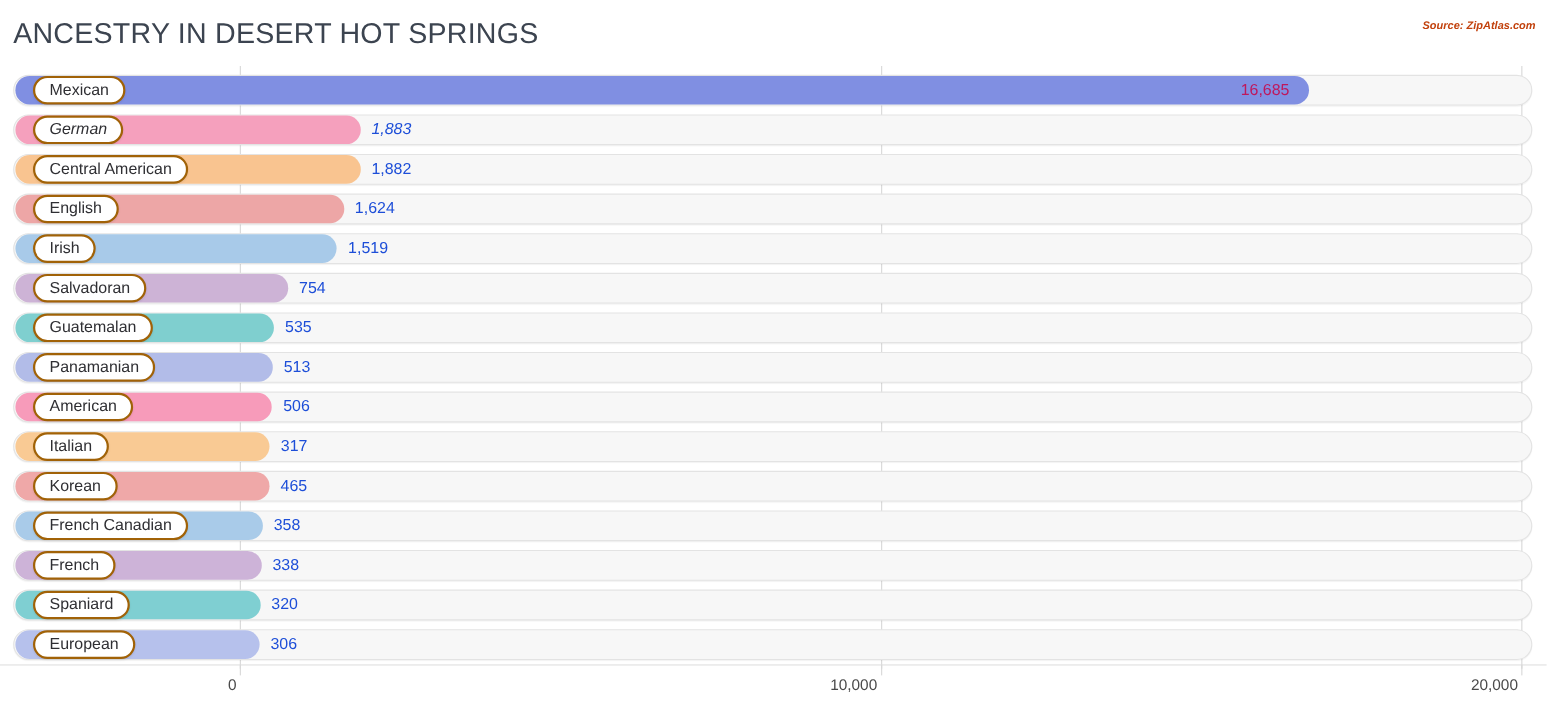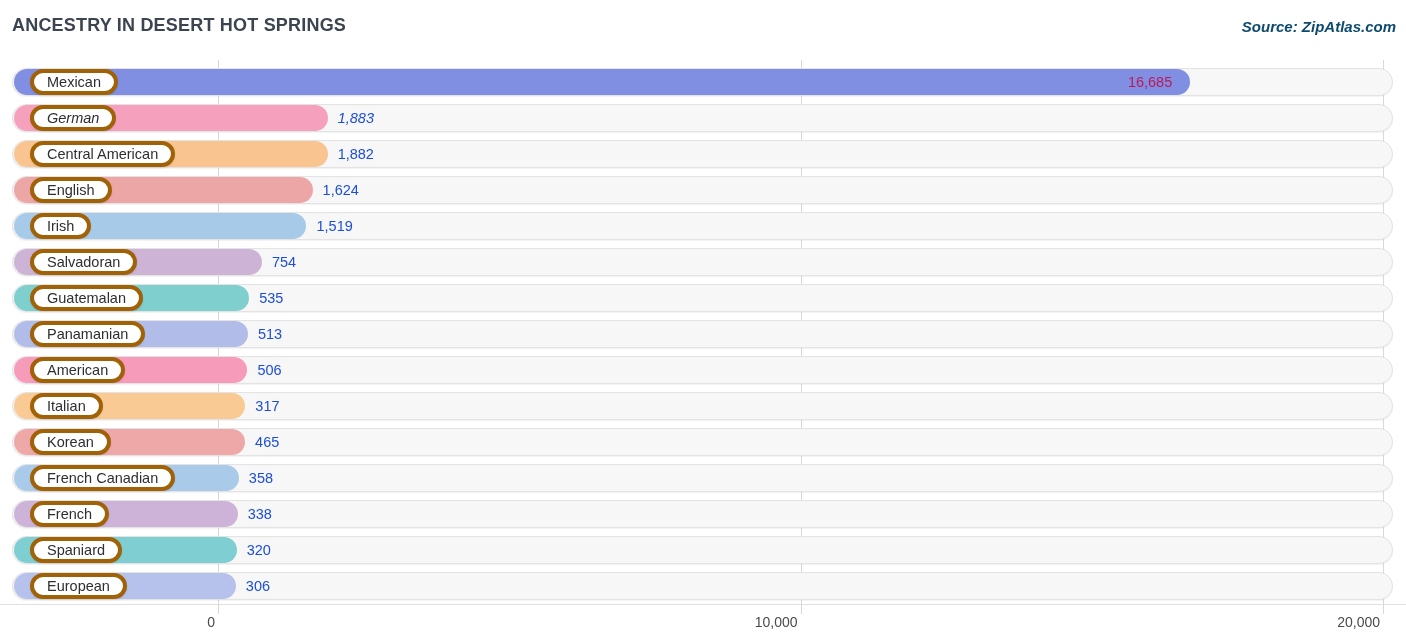--- a/index.html
+++ b/index.html
@@ -8,28 +8,28 @@
     background:#ffffff;
     font-family:"Liberation Sans","DejaVu Sans",sans-serif;
     overflow:hidden;
     position:relative;
   }
   #page{position:relative;width:1406px;height:644px;}
 
   
   .title{
     position:absolute;left:12px;top:15px;
-    font-size:18px;letter-spacing:.2px;
-    color:#3c4450;font-weight:700;
+    font-size:26px;letter-spacing:.2px;
+    color:#3c4450;font-weight:400;
     white-space:nowrap;
   }
   .source{
     position:absolute;right:10px;top:18px;
-    font-size:15px;font-style:italic;font-weight:bold;
-    color:#0c4a6e;white-space:nowrap;
+    font-size:10px;font-style:italic;font-weight:bold;
+    color:#c2410c;white-space:nowrap;
   }
 
   
   .plot{
     position:absolute;left:0;top:60px;
     width:1406px;height:548px;
   }
   .gridlines{position:absolute;inset:0;pointer-events:none;}
   .gridline{
     position:absolute;top:0;bottom:0;width:1px;
@@ -53,21 +53,21 @@
   .bar{
     position:absolute;left:14px;top:5px;
     height:26px;
     border-radius:13px;
     box-sizing:border-box;
   }
   .pill{
     position:absolute;left:30px;top:5px;
     height:26px;
     background:#ffffff;
-    border:4px solid #a16207;
+    border:2px solid #a16207;
     border-radius:13px;
     display:flex;align-items:center;
     padding:0 13px;
     box-sizing:border-box;
     box-shadow:0 1px 2px rgba(0,0,0,.10);
   }
   .pill-label{
     font-size:14.5px;color:#2f2f33;white-space:nowrap;
     line-height:1;
   }

